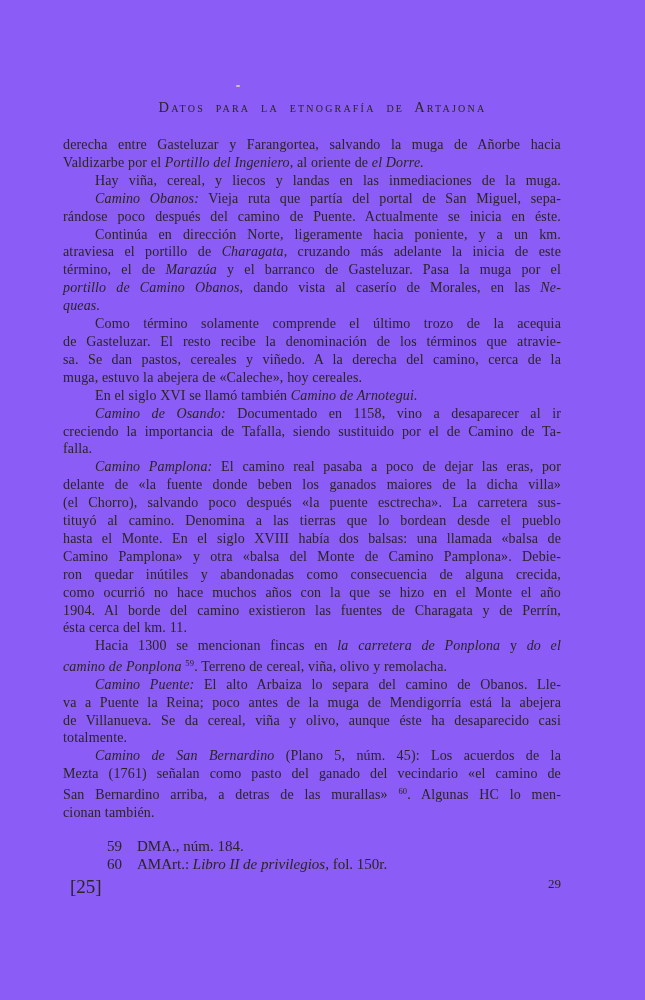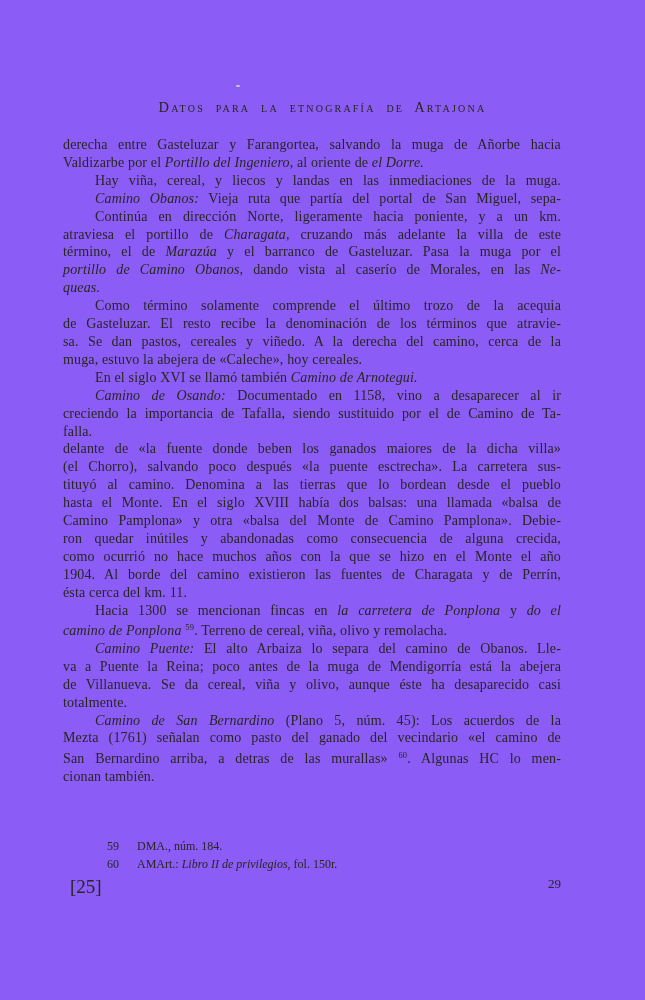--- a/index.html
+++ b/index.html
@@ -52,21 +52,21 @@
   .i { font-style: italic; }
   .s {
     font-size: 8.5px;
     vertical-align: 4.5px;
     letter-spacing: 0.2px;
   }
   .footnotes {
     position: absolute;
     top: 838px;
     left: 107px;
-    font-size: 12px;
+    font-size: 15px;
     line-height: 17.5px;
   }
   .fn-num {
     display: inline-block;
     width: 30px;
   }
   .footer-left {
     position: absolute;
     top: 876px;
     left: 70px;
@@ -92,33 +92,35 @@
 <body>
 
 <div class="page">
   <div class="scan-speck"></div>
   <div class="header">Datos para la etnografía de Artajona</div>
   <div class="body-text">
       <div class="line just"><span class="n">derecha entre Gasteluzar y Farangortea, salvando la muga de Añorbe hacia</span></div>
       <div class="line"><span class="n">Valdizarbe por el </span><span class="i">Portillo del Ingeniero,</span><span class="n"> al oriente de </span><span class="i">el Dorre.</span></div>
       <div class="line ind just"><span class="n">Hay viña, cereal, y liecos y landas en las inmediaciones de la muga.</span></div>
       <div class="line ind just"><span class="i">Camino Obanos:</span><span class="n"> Vieja ruta que partía del portal de San Miguel, sepa-</span></div>
+      <div class="line just"><span class="n">rándose poco después del camino de Puente. Actualmente se inicia en éste.</span></div>
       <div class="line ind just"><span class="n">Continúa en dirección Norte, ligeramente hacia poniente, y a un km.</span></div>
-      <div class="line just"><span class="n">atraviesa el portillo de </span><span class="i">Charagata,</span><span class="n"> cruzando más adelante la villa de este</span></div>
+      <div class="line just"><span class="n">atraviesa el portillo de </span><span class="i">Charagata,</span><span class="n"> cruzando más adelante la inicia de este</span></div>
       <div class="line just"><span class="n">término, el de </span><span class="i">Marazúa</span><span class="n"> y el barranco de Gasteluzar. Pasa la muga por el</span></div>
       <div class="line just"><span class="i">portillo de Camino Obanos,</span><span class="n"> dando vista al caserío de Morales, en las </span><span class="i">Ne-</span></div>
       <div class="line"><span class="i">queas.</span></div>
       <div class="line ind just"><span class="n">Como término solamente comprende el último trozo de la acequia</span></div>
       <div class="line just"><span class="n">de Gasteluzar. El resto recibe la denominación de los términos que atravie-</span></div>
       <div class="line just"><span class="n">sa. Se dan pastos, cereales y viñedo. A la derecha del camino, cerca de la</span></div>
       <div class="line"><span class="n">muga, estuvo la abejera de «Caleche», hoy cereales.</span></div>
       <div class="line ind"><span class="n">En el siglo XVI se llamó también </span><span class="i">Camino de Arnotegui.</span></div>
       <div class="line ind just"><span class="i">Camino de Osando:</span><span class="n"> Documentado en 1158, vino a desaparecer al ir</span></div>
       <div class="line just"><span class="n">creciendo la importancia de Tafalla, siendo sustituido por el de Camino de Ta-</span></div>
       <div class="line"><span class="n">falla.</span></div>
+      <div class="line ind just"><span class="i">Camino Pamplona:</span><span class="n"> El camino real pasaba a poco de dejar las eras, por</span></div>
       <div class="line just"><span class="n">delante de «la fuente donde beben los ganados maiores de la dicha villa»</span></div>
       <div class="line just"><span class="n">(el Chorro), salvando poco después «la puente esctrecha». La carretera sus-</span></div>
       <div class="line just"><span class="n">tituyó al camino. Denomina a las tierras que lo bordean desde el pueblo</span></div>
       <div class="line just"><span class="n">hasta el Monte. En el siglo XVIII había dos balsas: una llamada «balsa de</span></div>
       <div class="line just"><span class="n">Camino Pamplona» y otra «balsa del Monte de Camino Pamplona». Debie-</span></div>
       <div class="line just"><span class="n">ron quedar inútiles y abandonadas como consecuencia de alguna crecida,</span></div>
       <div class="line just"><span class="n">como ocurrió no hace muchos años con la que se hizo en el Monte el año</span></div>
       <div class="line just"><span class="n">1904. Al borde del camino existieron las fuentes de Charagata y de Perrín,</span></div>
       <div class="line"><span class="n">ésta cerca del km. 11.</span></div>
       <div class="line ind just"><span class="n">Hacia 1300 se mencionan fincas en </span><span class="i">la carretera de Ponplona</span><span class="n"> y </span><span class="i">do el</span></div>

